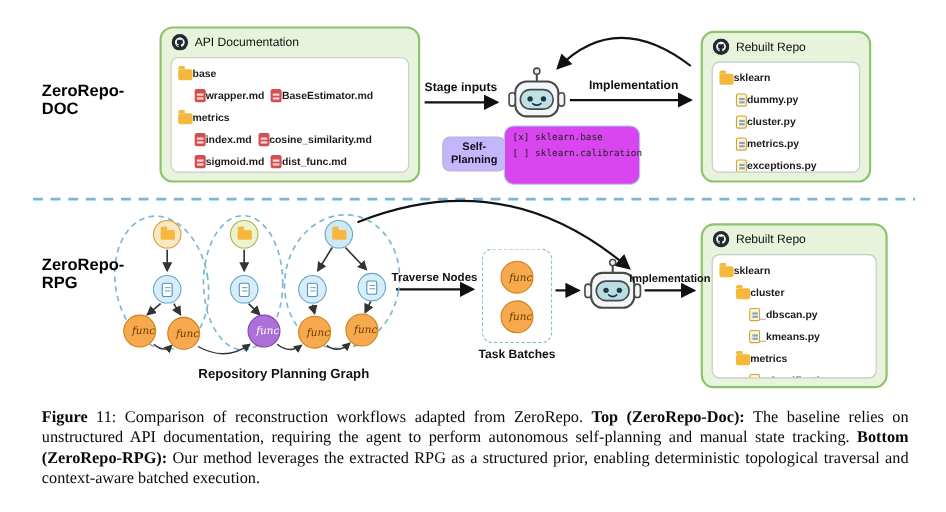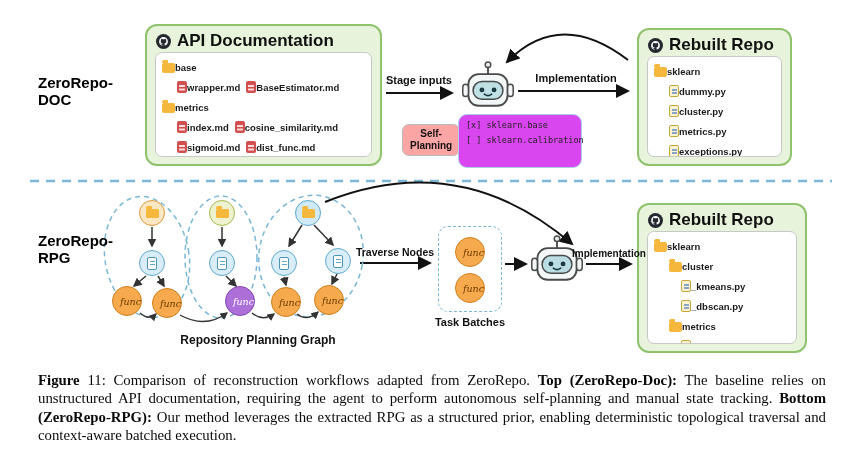--- a/index.html
+++ b/index.html
@@ -1,21 +1,21 @@
 <!DOCTYPE html>
 <html><head>
 <meta charset="utf-8">
 <style>
 *{margin:0;padding:0;box-sizing:border-box}
 html,body{width:860px;height:465px;background:#fff}
 body{font-family:"Liberation Sans",sans-serif;position:relative;overflow:hidden}
 .page{position:absolute;inset:0}
 .layer-svg{position:absolute;left:0;top:0;z-index:1;pointer-events:none}
 .greenbox{position:absolute;background:#e7f3da;border:2px solid #8fc26c;border-radius:12px;z-index:2}
-.box-header{display:flex;align-items:center;gap:6px;padding:5px 9px 2px;font-weight:bold;font-size:17px;color:#111;white-space:nowrap}
+.box-header{display:flex;align-items:center;gap:6px;padding:5px 9px 2px;font-weight:normal;font-size:11px;color:#111;white-space:nowrap}
 .whitepanel{position:absolute;background:#fff;border:1px solid #c8c8c8;border-radius:7px;padding:4px 6px;overflow:hidden}
 .trow{display:flex;align-items:center;gap:0;height:20px;font-size:9.5px;font-weight:bold;color:#1a1a1a;white-space:nowrap}
 .trow .gap{width:6px;flex:none}
 .ind1{padding-left:15px}
 .ind2{padding-left:27px}
 .ic-folder{width:13px;height:10px;background:#f5b83d;border-radius:2px;position:relative;flex:none;margin-top:1px}
 .ic-folder::before{content:"";position:absolute;top:-3px;left:0;width:6px;height:3px;background:#f5b83d;border-radius:2px 1px 0 0}
 .ic-md{width:10px;height:12px;background:#d14f4f;border-radius:2px;position:relative;flex:none}
 .ic-md::after{content:"";position:absolute;left:2px;top:3.5px;width:6px;height:2px;background:#ffd9d9;box-shadow:0 3.5px 0 #ffd9d9}
 .ic-py{width:10px;height:12px;background:#fdf3cf;border:1px solid #c7a83c;border-radius:2px;position:relative;flex:none}
@@ -24,21 +24,21 @@
 .ic-file::after{content:"";position:absolute;left:1.5px;top:3px;width:5px;height:1.6px;background:#63a9cc;box-shadow:0 3px 0 #63a9cc}
 .mini-folder{width:13px;height:9px;background:#f5b83d;border-radius:1.5px;position:relative}
 .mini-folder::before{content:"";position:absolute;top:-3px;left:0;width:6px;height:3px;background:#f5b83d;border-radius:2px 1px 0 0}
 .wf-label{position:absolute;font-weight:bold;font-size:15px;color:#000;line-height:17px;z-index:2}
 .small-label{position:absolute;font-weight:bold;color:#111;z-index:3;text-align:center}
 .gnode{position:absolute;width:26px;height:26px;border-radius:50%;border:1.6px solid;display:flex;align-items:center;justify-content:center;z-index:2}
 .func-node{position:absolute;width:30px;height:30px;border-radius:50%;background:#f7a94d;border:1.6px solid #cf7f1e;color:#6b3c00;display:flex;align-items:center;justify-content:flex-end;font-size:9.5px;font-style:italic;font-family:"DejaVu Serif",serif;z-index:2}
 .func-node.purple{background:#ad6fd8;border-color:#8445b3;color:#fff}
 .dashedbox{position:absolute;border:1.6px dashed #7ab7d4;border-radius:10px;z-index:2}
 .check-box{position:absolute;background:#d946ef;border:1.5px solid #a9cfe2;border-radius:9px;z-index:3;font-family:"DejaVu Sans Mono",monospace;font-size:8.5px;line-height:15px;color:#222;padding:3px 7px;white-space:nowrap}
-.splabel{position:absolute;background:#fca5a5;border:1px solid #b9b9b9;border-radius:7px;padding:3px 7px;font-size:10px;font-weight:bold;line-height:12px;z-index:3;text-align:center;color:#111}
+.splabel{position:absolute;background:#c4b5fd;border:1px solid #b9b9b9;border-radius:7px;padding:3px 7px;font-size:10px;font-weight:bold;line-height:12px;z-index:3;text-align:center;color:#111}
 .robot{position:absolute;z-index:3}
 .gh-icon{width:15px;height:15px;flex:none;display:inline-flex}
 .caption{position:absolute;left:38px;top:371px;width:788px;font-family:"Liberation Serif",serif;font-size:14.8px;line-height:18.4px;color:#0a0a0a;text-align:justify;z-index:2}
 </style>
 </head>
 <body>
 
 <div class="page">
 
   <svg class="layer-svg" width="860" height="465" viewBox="0 0 860 465">
@@ -284,25 +284,25 @@
       <div class="trow">
           <span class="ic-folder"></span>
           <span>sklearn</span>
         </div>
       <div class="trow ind1">
           <span class="ic-folder"></span>
           <span>cluster</span>
         </div>
       <div class="trow ind2">
           <span class="ic-py"></span>
+          <span>_dbscan.py</span>
+        </div>
+      <div class="trow ind2">
+          <span class="ic-py"></span>
           <span>_kmeans.py</span>
-        </div>
-      <div class="trow ind2">
-          <span class="ic-py"></span>
-          <span>_dbscan.py</span>
         </div>
       <div class="trow ind1">
           <span class="ic-folder"></span>
           <span>metrics</span>
         </div>
       <div class="trow ind2">
           <span class="ic-py"></span>
           <span>_classification.py</span>
         </div>
     </div>

